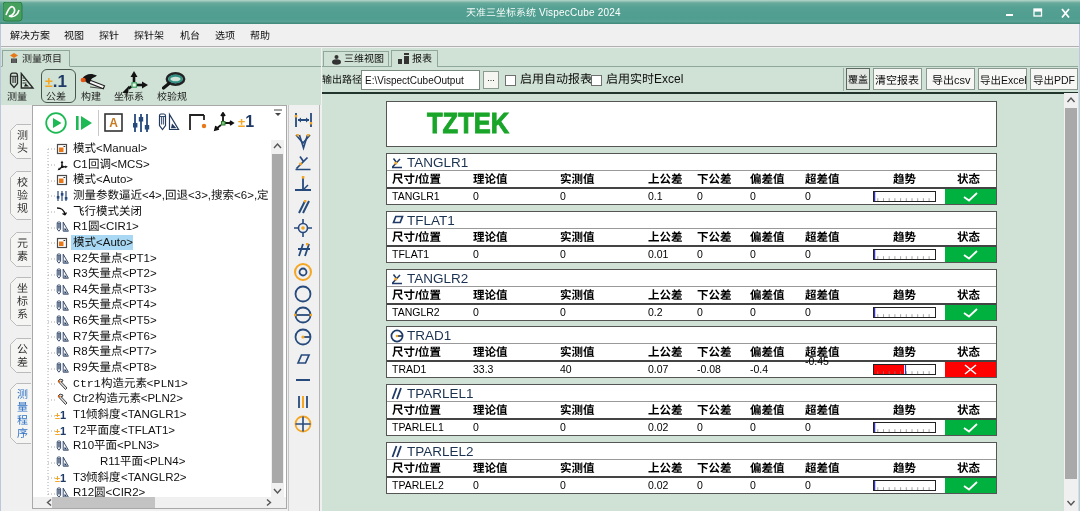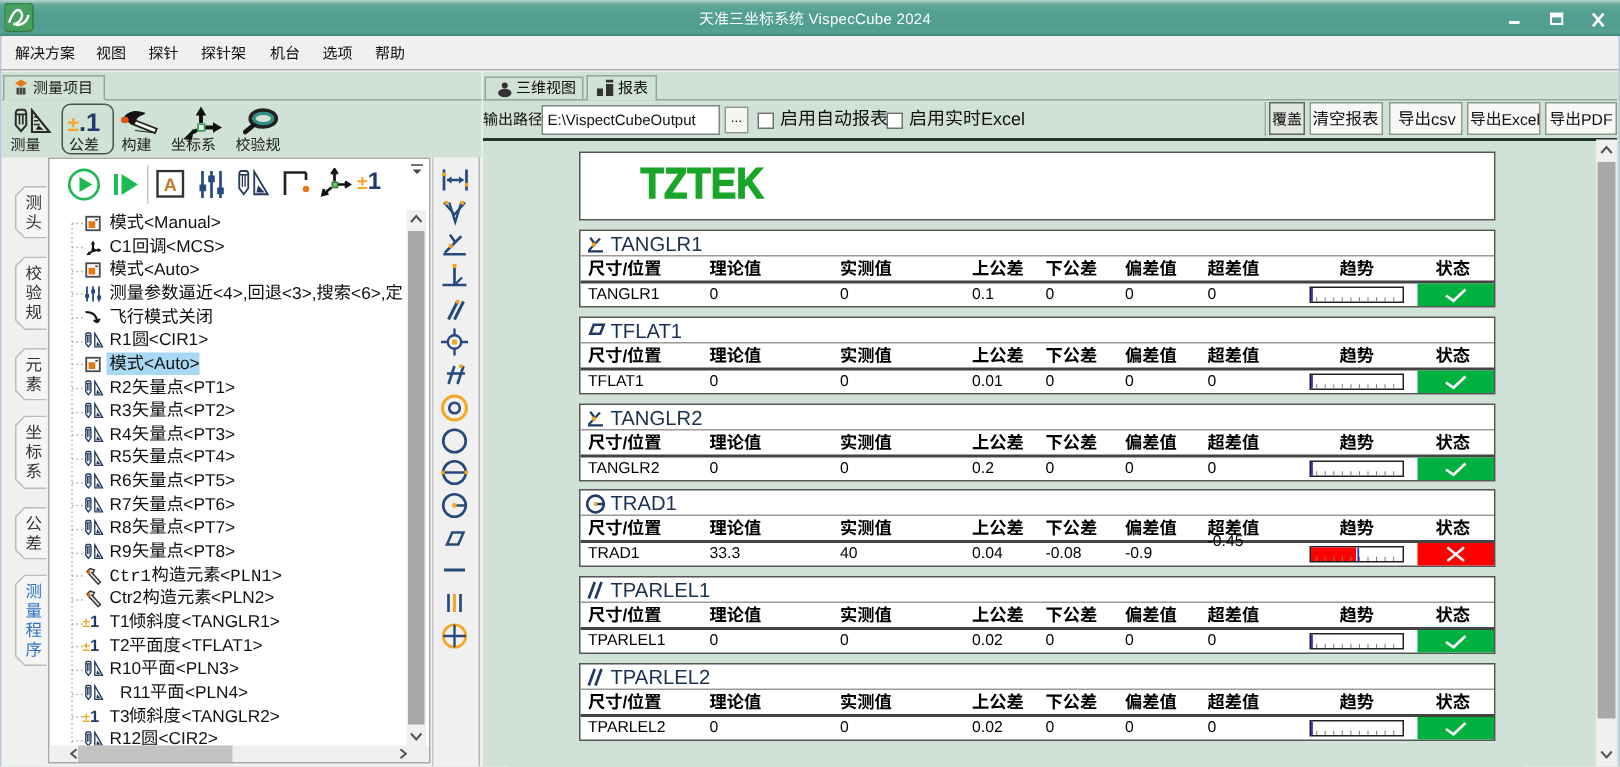--- a/index.html
+++ b/index.html
@@ -597,21 +597,21 @@
     </svg>&lt;PLN3&gt;</div>
 <svg class="abs" style="left:48px;top:462px" width="10" height="2">
     <path d="M0 1 L9 1" stroke="#aaa" stroke-width="1" stroke-dasharray="1 2"></path>
   </svg>
 <svg class="abs" style="left:56px;top:456px" width="13" height="12">
     <path d="M1.2 2.2 Q1.2 1 2.1 1 L3.7 1 Q4.6 1 4.6 2.2 L4.6 8 L2.9 10.2 L1.2 8 Z" stroke="#223a5e" stroke-width="0.9" fill="#fff"></path>
     <path d="M1.4 2.5 L4.4 2.5 M2.4 2.8 L2.4 7.5 M3.4 2.8 L3.4 7.5" stroke="#223a5e" stroke-width="0.7"></path>
     <path d="M7.2 1.2 L7.2 10.2 L12.4 10.2 Z" stroke="#223a5e" stroke-width="0.9" fill="#fff"></path>
     <path d="M8.7 6.8 L11.2 9.5 L8.2 9.5 Z" fill="#223a5e"></path>
   </svg>
-<div class="t" style="left:80px;top:455px;font-size:11.5px;color:#111;fill:#111;">R11<svg class="cg" width="23.0" height="14" style="vertical-align:-4px">
+<div class="t" style="left:60px;top:455px;font-size:11.5px;color:#111;fill:#111;padding-left:40px;">R11<svg class="cg" width="23.0" height="14" style="vertical-align:-4px">
       <use href="#r5e73" transform="translate(0.0,10) scale(0.0115)"></use>
       <use href="#r9762" transform="translate(11.5,10) scale(0.0115)"></use>
     </svg>&lt;PLN4&gt;</div>
 <svg class="abs" style="left:48px;top:477px" width="10" height="2">
     <path d="M0 1 L9 1" stroke="#aaa" stroke-width="1" stroke-dasharray="1 2"></path>
   </svg>
 <div class="t" style="left:55px;top:472px;font-size:9px;font-weight:bold;color:#1f3a66"><span style="color:#f5a623">±</span><span style="font-size:11px">1</span></div>
 <div class="t" style="left:73px;top:471px;font-size:11.5px;color:#111;fill:#111;">T3<svg class="cg" width="34.5" height="14" style="vertical-align:-4px">
       <use href="#r503e" transform="translate(0.0,10) scale(0.0115)"></use>
       <use href="#r659c" transform="translate(11.5,10) scale(0.0115)"></use>
@@ -1075,23 +1075,23 @@
       <use href="#b8d8b" transform="translate(0.0,10) scale(0.0115)"></use>
       <use href="#b52bf" transform="translate(11.5,10) scale(0.0115)"></use>
     </svg></div>
 <div class="t" style="left:957px;top:346px;font-size:11.5px;color:#000;fill:#000;font-weight:bold;"><svg class="cg" width="23.0" height="14" style="vertical-align:-4px">
       <use href="#b72b6" transform="translate(0.0,10) scale(0.0115)"></use>
       <use href="#b6001" transform="translate(11.5,10) scale(0.0115)"></use>
     </svg></div>
 <div class="t" style="left:392px;top:363px;font-size:10.5px;color:#000">TRAD1</div>
 <div class="t" style="left:473px;top:363px;font-size:10.5px;color:#000">33.3</div>
 <div class="t" style="left:560px;top:363px;font-size:10.5px;color:#000">40</div>
-<div class="t" style="left:648px;top:363px;font-size:10.5px;color:#000">0.04</div>
+<div class="t" style="left:648px;top:363px;font-size:10.5px;color:#000">0.07</div>
 <div class="t" style="left:697px;top:363px;font-size:10.5px;color:#000">-0.08</div>
-<div class="t" style="left:750px;top:363px;font-size:10.5px;color:#000">-0.9</div>
+<div class="t" style="left:750px;top:363px;font-size:10.5px;color:#000">-0.4</div>
 <div class="t" style="left:805px;top:355px;font-size:10.5px;color:#000">-0.45</div>
 <div class="abs" style="left:873px;top:364px;width:63px;height:11px;background:#fff;border:1px solid #222">
     <div style="position:absolute;left:0;top:0;width:30px;height:9px;background:#f00"></div>
   </div>
 <svg class="abs" style="left:874px;top:365px" width="62" height="10">
     <path d="M3.8 6.2 L3.8 9" stroke="#808080" stroke-width="0.7"></path>
     <path d="M9.5 6.2 L9.5 9" stroke="#808080" stroke-width="0.7"></path>
     <path d="M15.2 6.2 L15.2 9" stroke="#808080" stroke-width="0.7"></path>
     <path d="M20.900000000000002 6.2 L20.900000000000002 9" stroke="#808080" stroke-width="0.7"></path>
     <path d="M26.6 6.2 L26.6 9" stroke="#808080" stroke-width="0.7"></path>

